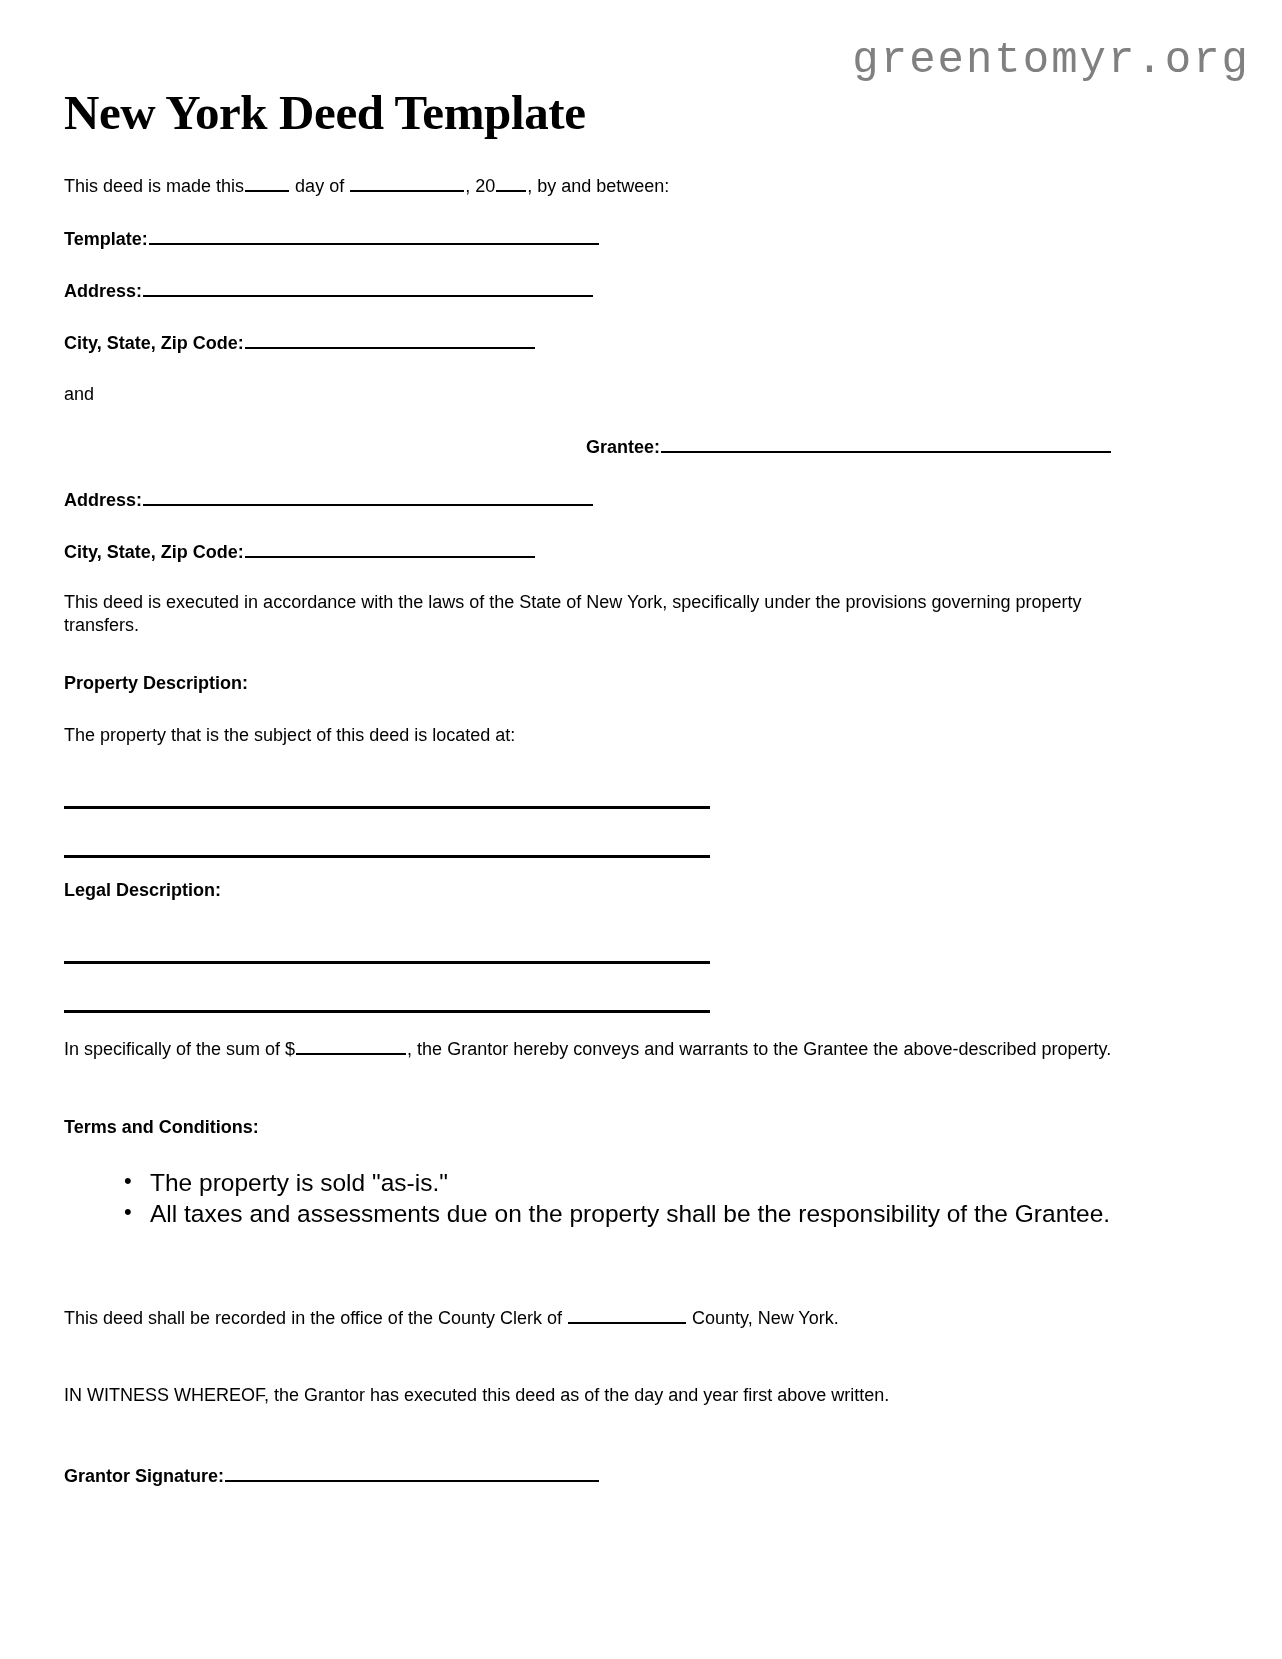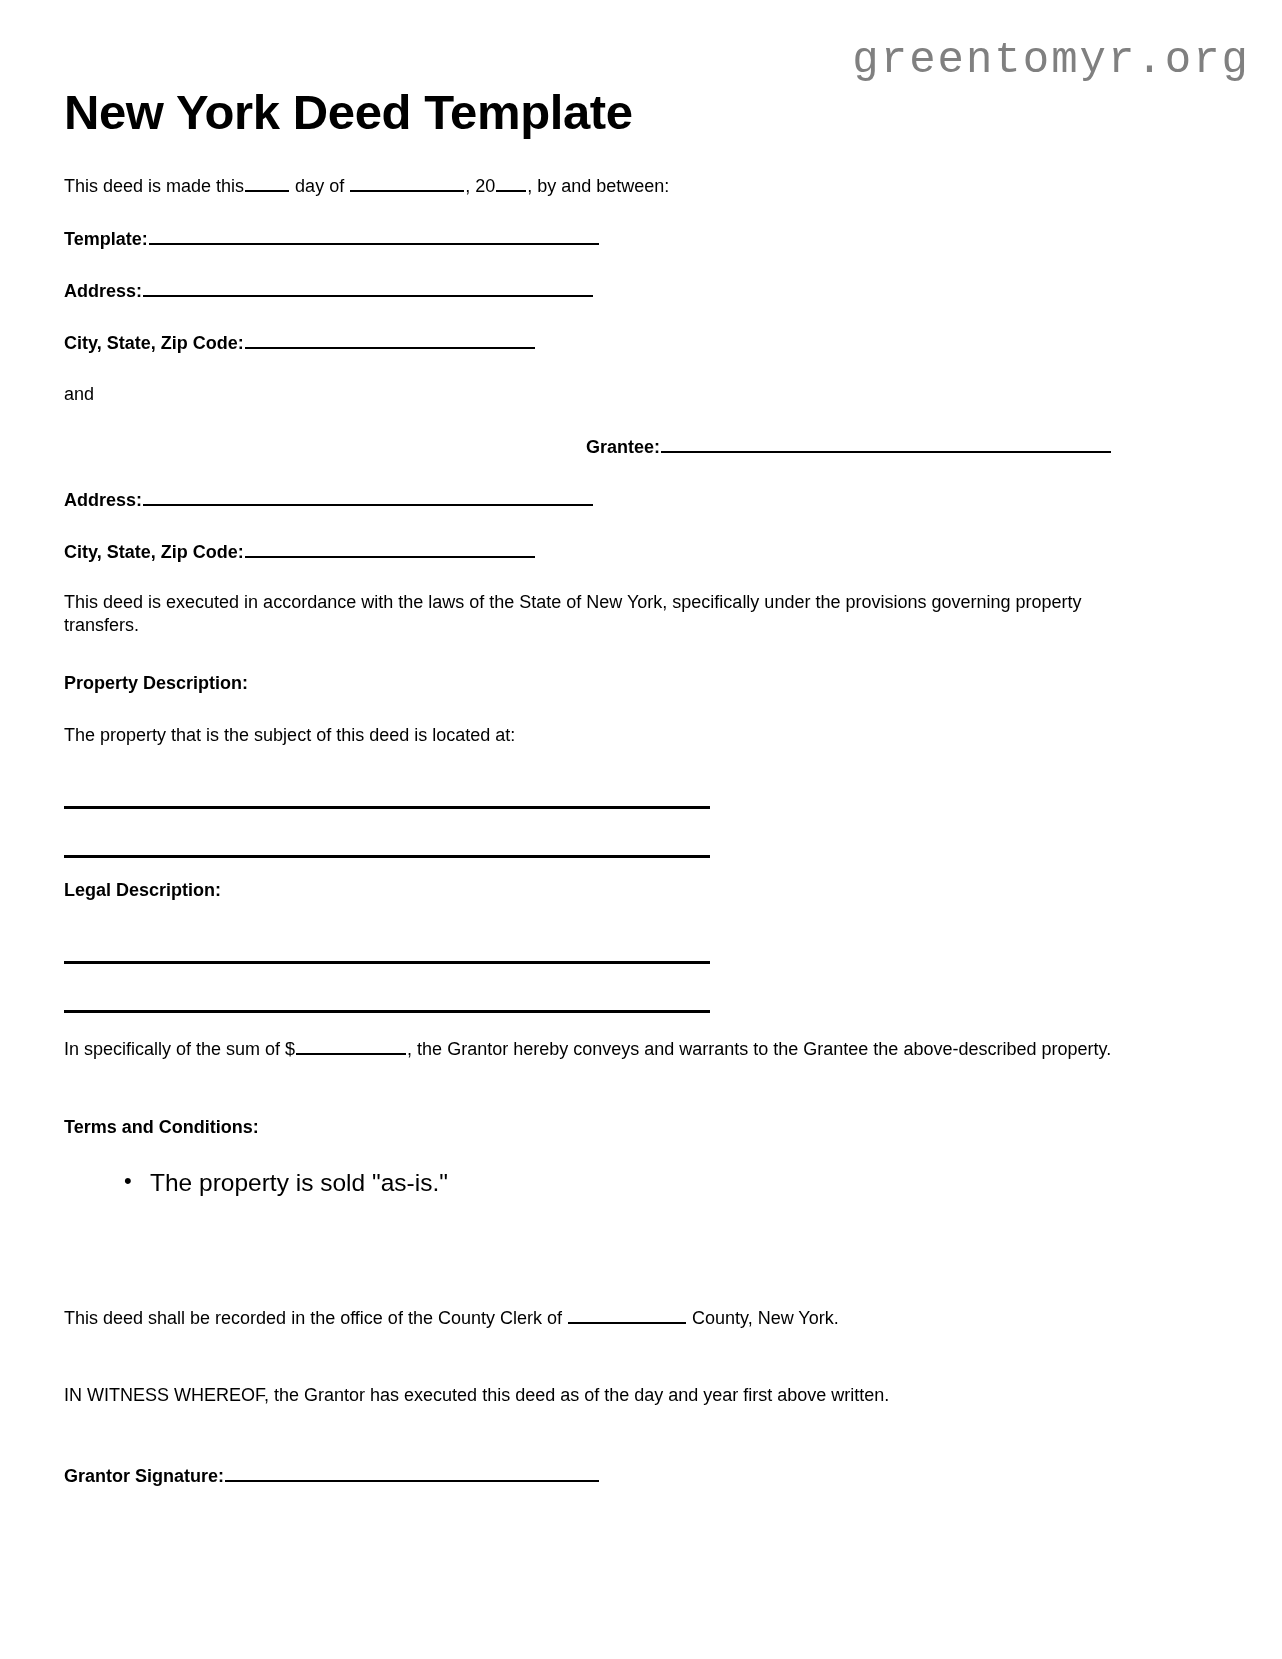--- a/index.html
+++ b/index.html
@@ -28,21 +28,21 @@
     white-space: nowrap;
     line-height: 1;
   }
   .content {
     position: absolute;
     left: 64px;
     top: 0;
     width: 1060px;
   }
   h1.doc-title {
-    font-family: Liberation Sans, sans-serif;
+    font-family: Liberation Serif, serif;
     font-size: 49px;
     font-weight: bold;
     letter-spacing: -0.4px;
     margin: 0;
     padding: 0;
     position: absolute;
     top: 86px;
     left: 0;
     line-height: 1.1;
     white-space: nowrap;
@@ -152,20 +152,21 @@
     <div class="rule" style="top:1010px; width:646px;"></div>
 
     <p class="para" style="top:1036px;">
       <span>In specifically of the sum of $</span><span class="blank-inline" style="width:110px;"></span><span>, the Grantor hereby conveys and warrants to the Grantee the above-described property.</span>
     </p>
 
     <p class="para lbl" style="top:1116px;">Terms and Conditions:</p>
 
     <ul class="terms" style="top:1168px;">
       <li>The property is sold "as-is."</li>
+      <li>All taxes and assessments due on the property shall be the responsibility of the Grantee.</li>
     </ul>
 
     <p class="para" style="top:1305px;">
       <span>This deed shall be recorded in the office of the County Clerk of</span>
       <span class="blank-inline" style="width:118px;"></span>
       <span>County, New York.</span>
     </p>
 
     <p class="para" style="top:1384px;">IN WITNESS WHEREOF, the Grantor has executed this deed as of the day and year first above written.</p>
 

